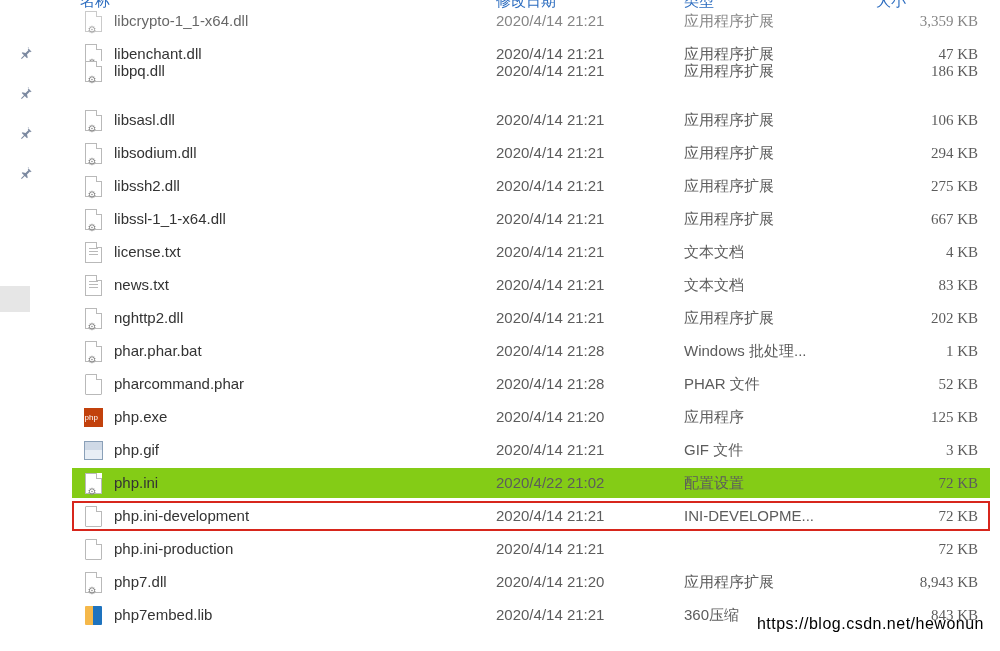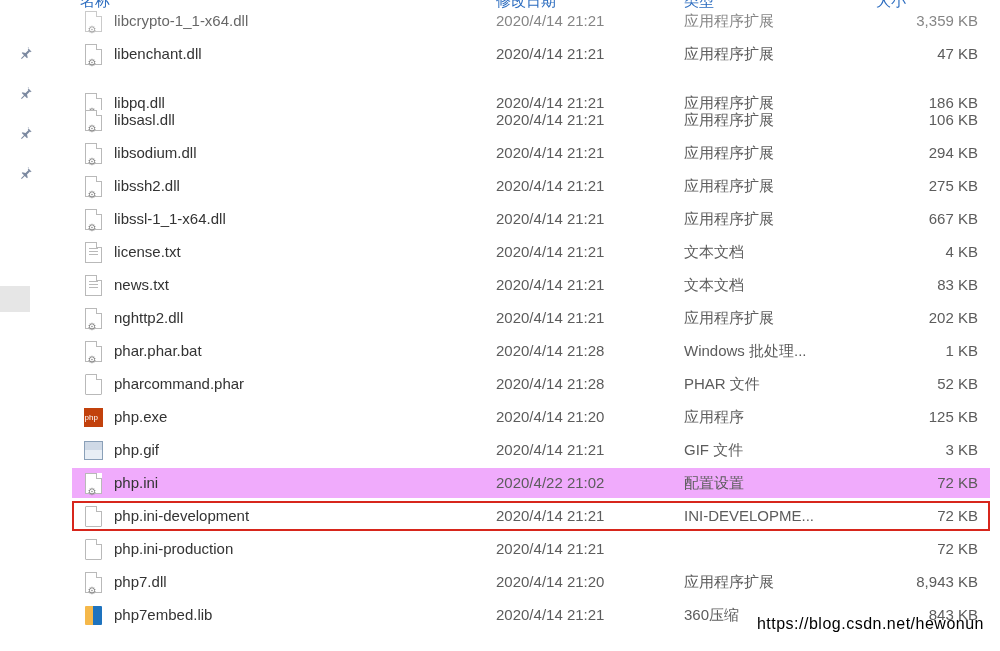--- a/index.html
+++ b/index.html
@@ -68,21 +68,21 @@
 
   .row {
     position: absolute;
     left: 6px;
     right: 0;
     height: 30px;
     line-height: 30px;
     white-space: nowrap;
   }
   .row.selected {
-    background: #f0abfc;
+    background: #84cc16;
   }
   .row.highlighted {
     outline: 2px solid #d7261c;
     outline-offset: -2px;
     padding-left: 48px;
   }
 
   .ico {
     position: absolute;
     left: 11px;
@@ -110,20 +110,21 @@
     color: #5c5c5c;
     max-width: 170px;
     overflow: hidden;
     text-overflow: ellipsis;
   }
   .cell-size {
     position: absolute;
     right: 12px;
     color: #5c5c5c;
     text-align: right;
+    font-family: Liberation Serif, serif;
   }
 
   
   .file-blank {
     width: 15px; height: 19px;
     border: 1px solid #b9b9b9;
     border-radius: 1px;
     background: #fff;
     position: relative;
   }
@@ -260,21 +261,21 @@
         </div>
         <div class="row" style="top: 39px;">
           <span class="ico">
             <span class="file-gear"></span>
           </span>
           <span class="cell-name">libenchant.dll</span>
           <span class="cell-date">2020/4/14 21:21</span>
           <span class="cell-type">应用程序扩展</span>
           <span class="cell-size">47 KB</span>
         </div>
-        <div class="row" style="top: 88px;">
+        <div class="row" style="top: 56px;">
           <span class="ico">
             <span class="file-gear"></span>
           </span>
           <span class="cell-name">libpq.dll</span>
           <span class="cell-date">2020/4/14 21:21</span>
           <span class="cell-type">应用程序扩展</span>
           <span class="cell-size">186 KB</span>
         </div>
         <div class="row" style="top: 105px;">
           <span class="ico">

